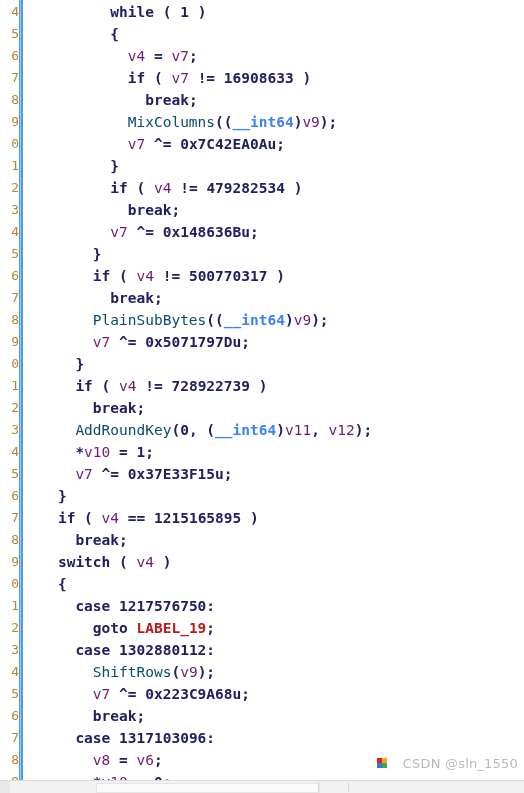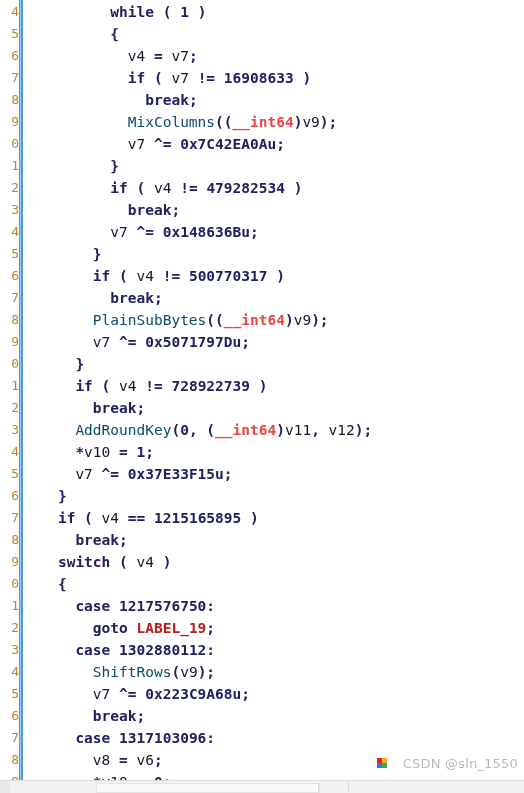--- a/index.html
+++ b/index.html
@@ -98,22 +98,22 @@
     font-family: "DejaVu Sans Mono", "Liberation Mono", monospace;
     white-space: pre;
     color: #222244;
   }
 
   
   .t-key   { color: #202060; font-weight: bold; }  
   .t-num   { color: #202060; font-weight: bold; }  
   .t-punc  { color: #202060; font-weight: bold; }  
   .t-fn    { color: #0c4a6e; }                     
-  .t-var   { color: #0f172a; }                     
-  .t-type  { color: #ef4444; font-weight: bold; }  
+  .t-var   { color: #701a75; }                     
+  .t-type  { color: #3b82f6; font-weight: bold; }  
   .t-label { color: #b91c1c; font-weight: bold; }  
 
   
   #watermark {
     position: absolute;
     right: 6px;
     bottom: 22px;
     z-index: 6;
     display: flex;
     align-items: center;

